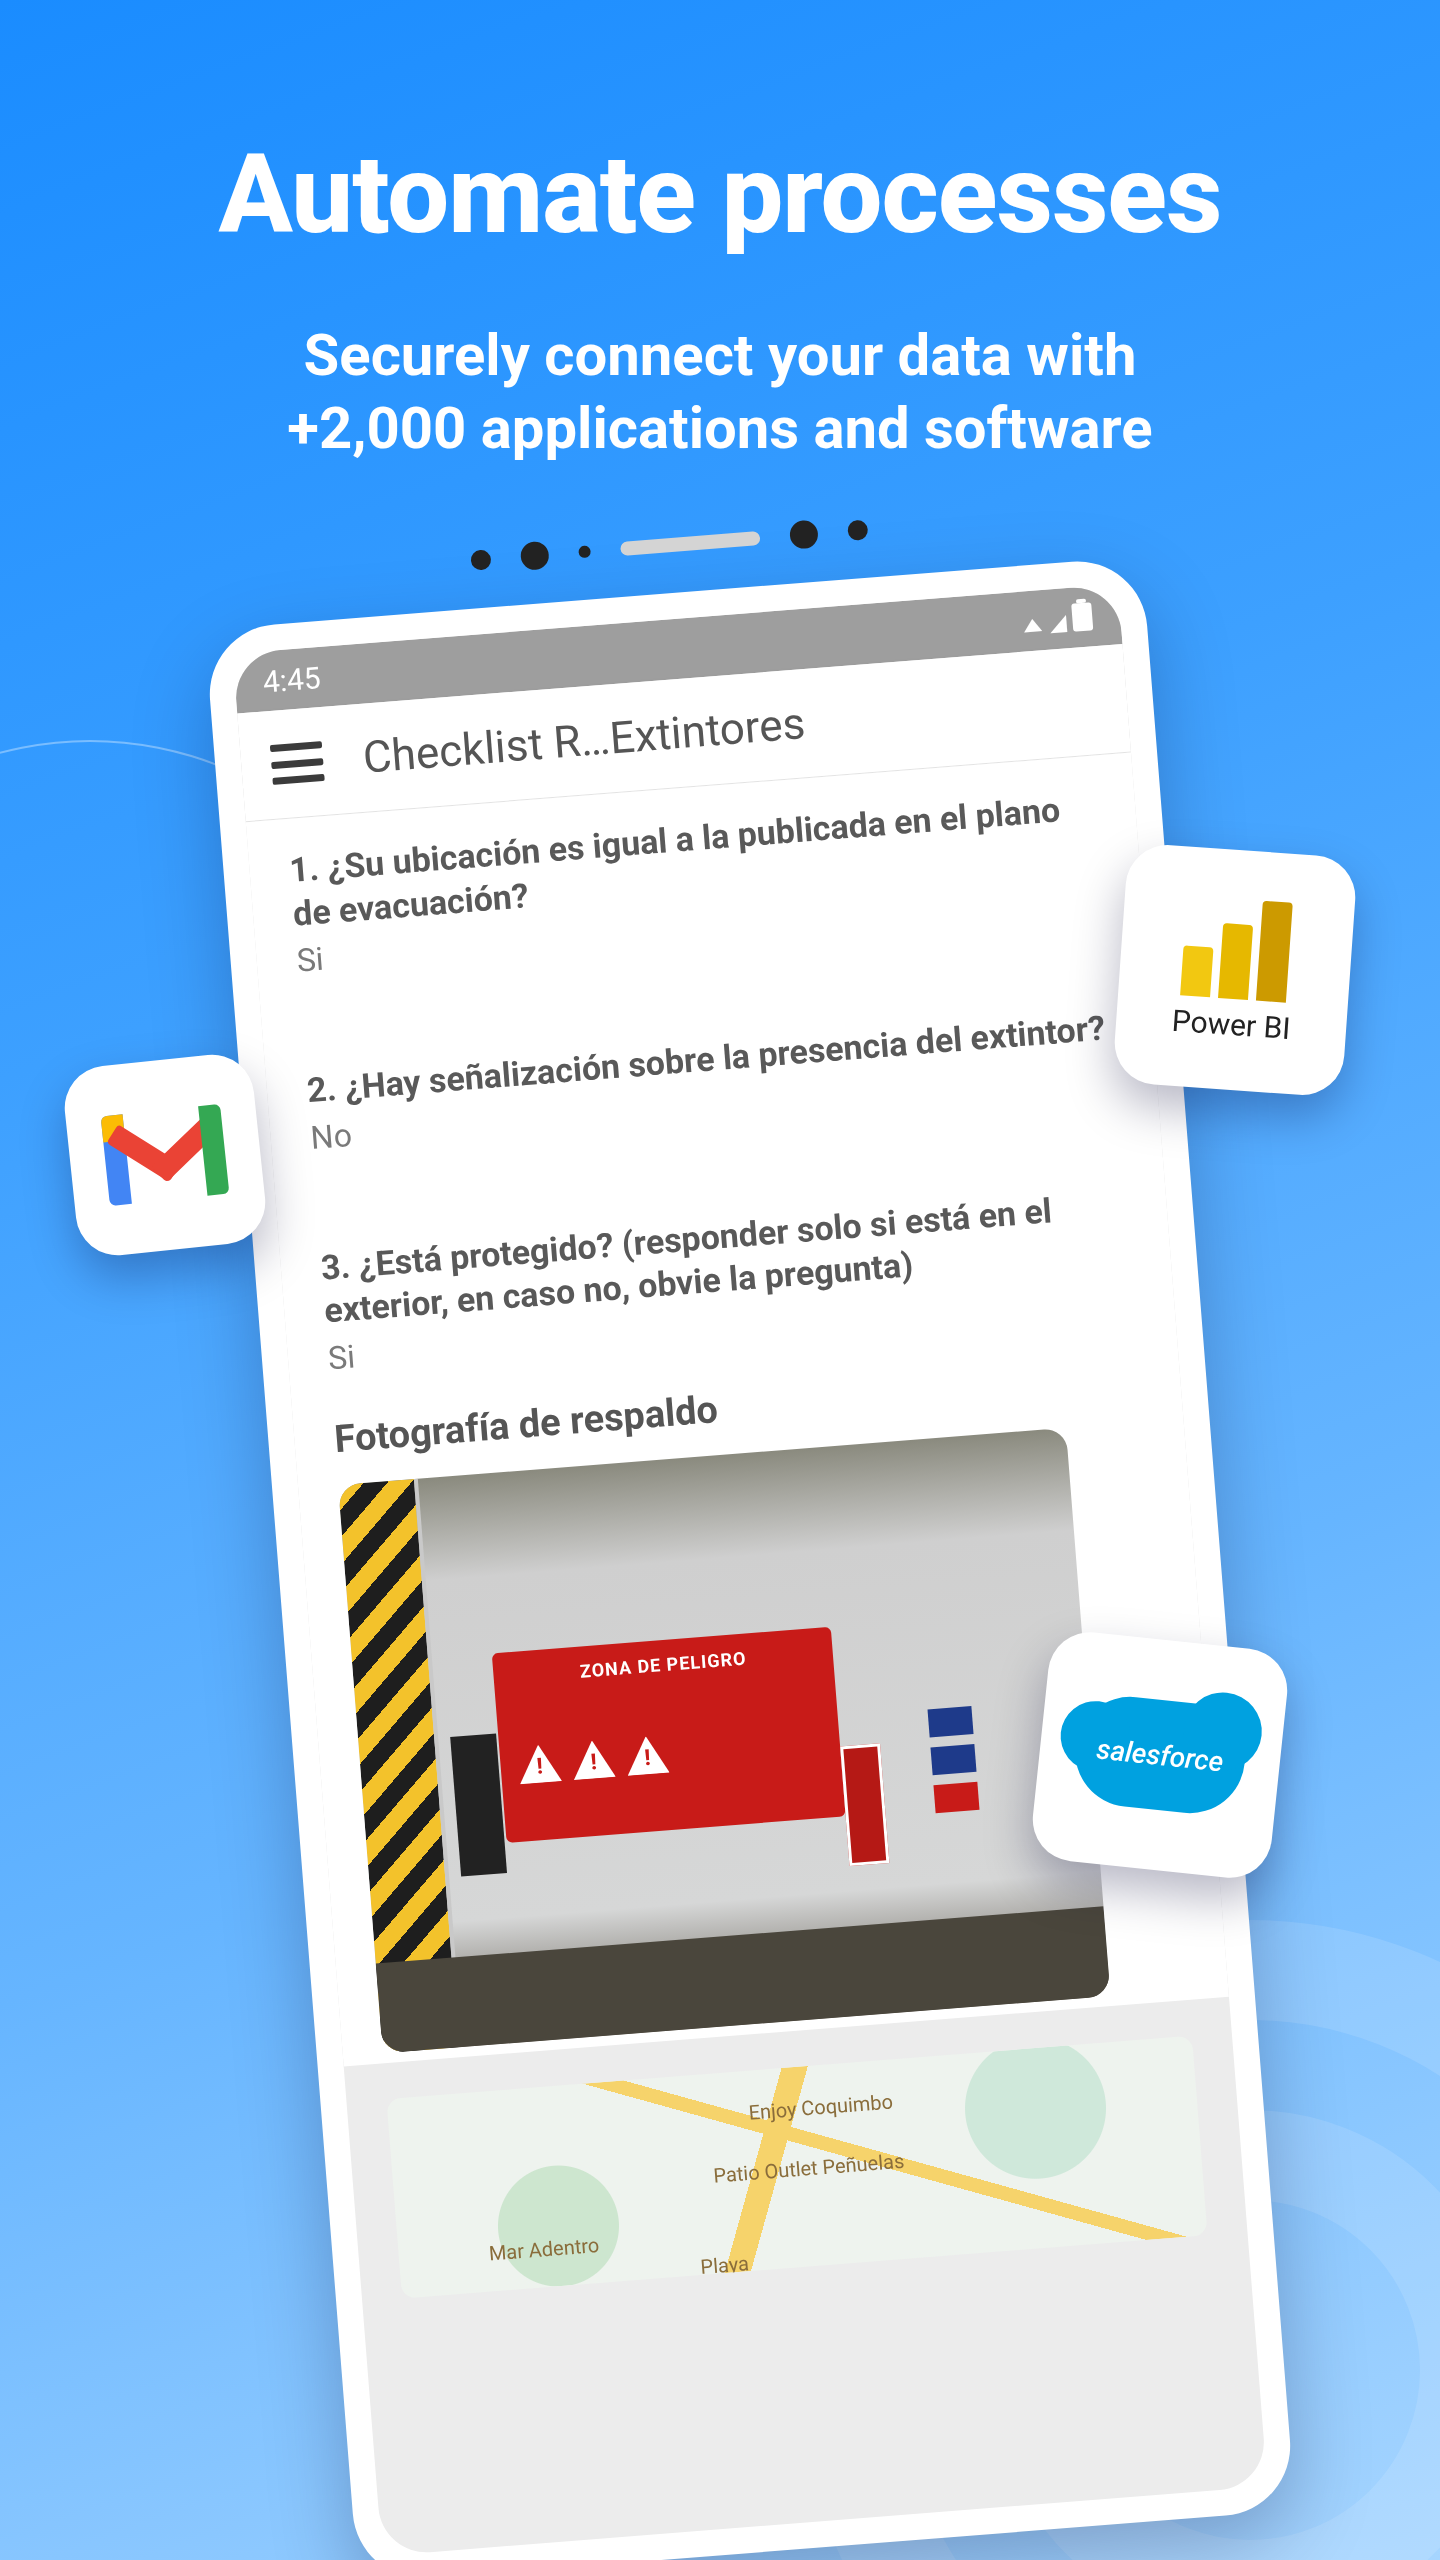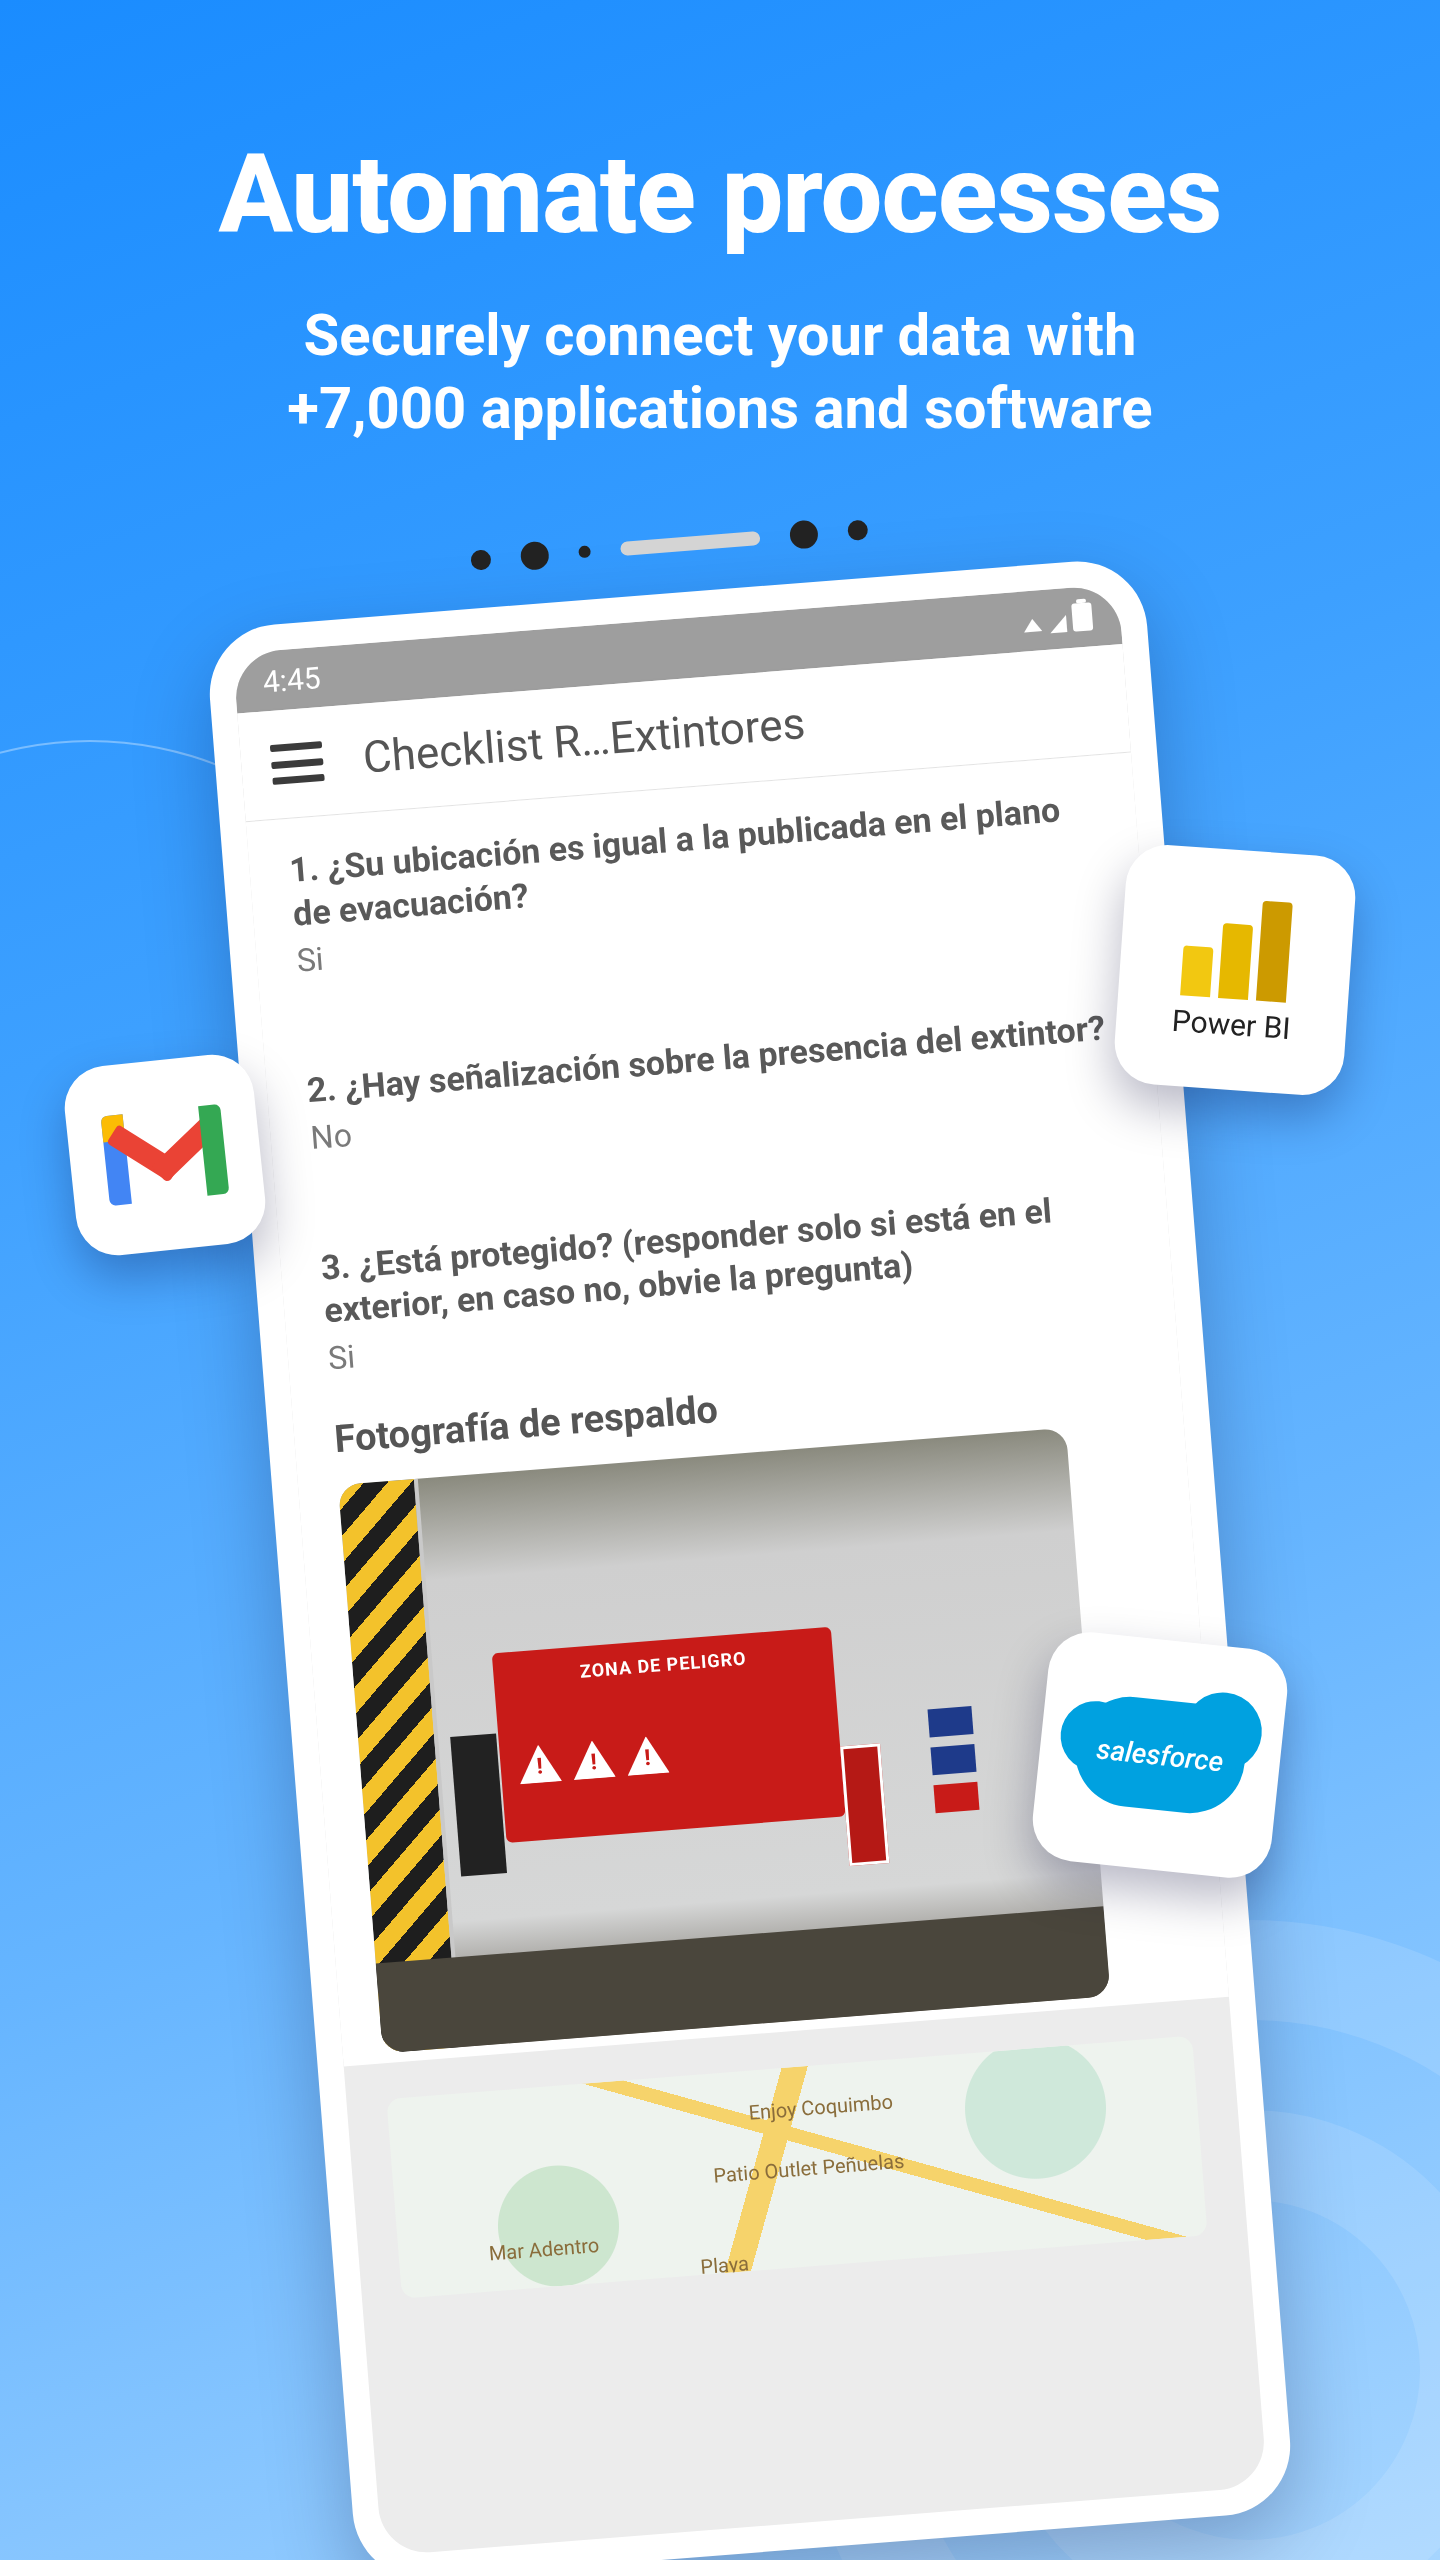--- a/index.html
+++ b/index.html
@@ -16,21 +16,21 @@
 
   
   .hero {
     text-align: center;
     padding-top: 130px;
   }
   .hero h1 {
     font-size: 110px;
     font-weight: 800;
     letter-spacing: -1px;
-    margin-bottom: 40px;
+    margin-bottom: 60px;
   }
   .hero p {
     font-size: 58px;
     font-weight: 700;
     line-height: 1.25;
   }
 
   
   .phone {
     position: absolute;
@@ -221,21 +221,21 @@
 <body>
 
 <div class="deco-ring"></div>
 <div class="deco-ring inner"></div>
 <div class="deco-line"></div>
 
 <div class="hero">
   <h1>Automate processes</h1>
   <p>
     <span>Securely connect your data with</span><br>
-    <span>+7,000 applications and software</span>
+    <span>+2,000 applications and software</span>
   </p>
 </div>
 
 <div class="phone">
   <div class="notch-bar">
     <span class="sensor"></span>
       <span class="sensor big"></span>
       <span class="sensor" style="width:12px;height:12px;"></span>
     <span class="speaker"></span>
     <span class="sensor big"></span>

